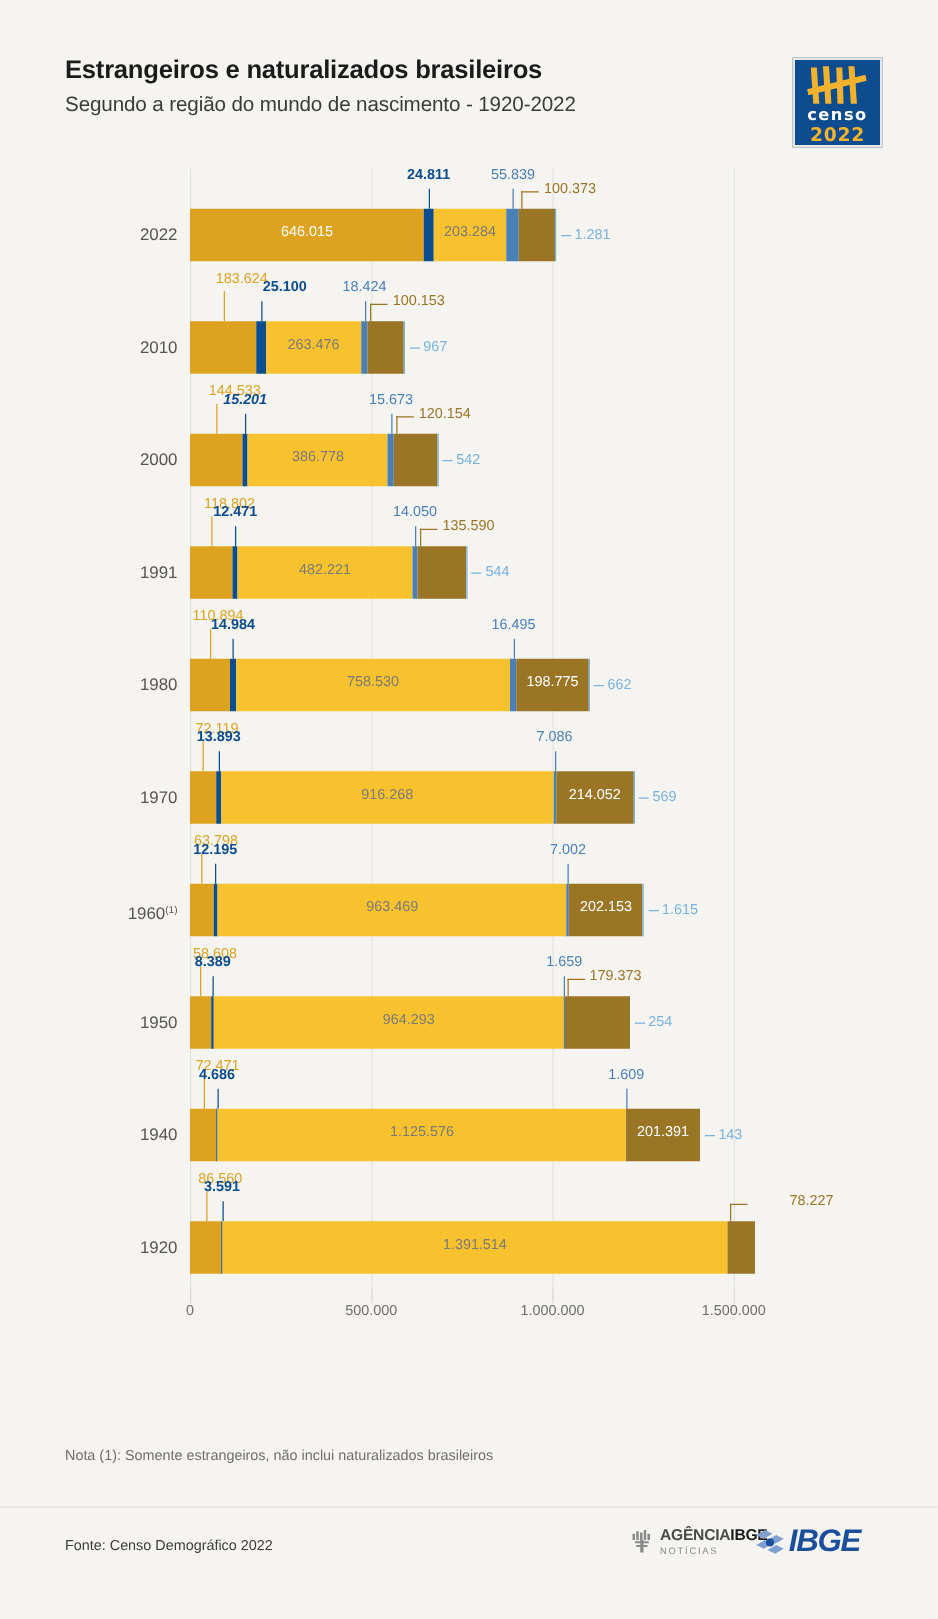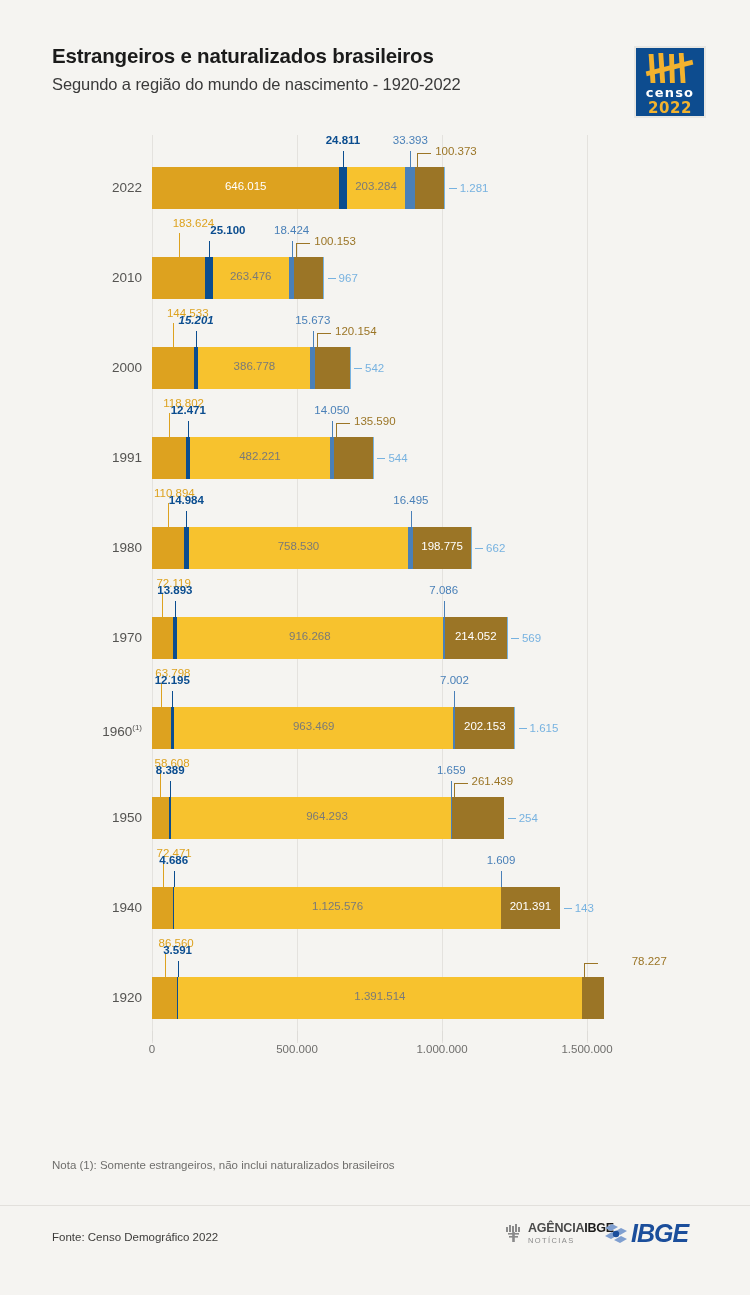--- a/index.html
+++ b/index.html
@@ -165,21 +165,21 @@
     <div class="plot" id="plot">
         <div class="gridline" style="left: 0px;"></div>
         <div class="gridline" style="left: 145px;"></div>
         <div class="gridline" style="left: 290px;"></div>
         <div class="gridline" style="left: 435px;"></div>
         <div class="row" style="top: 0px;">
           <div class="ylabel" style="left: -80px; top: 32px;">2022</div>
           <div class="leader" style="background: rgb(11, 77, 143); left: 190.942px; top: 16px; height: 16px;"></div>
           <div class="callout" style="color: rgb(11, 77, 143); font-weight: bold; left: 190.942px; top: -1px; transform: translateX(-50%);">24.811</div>
           <div class="leader" style="background: rgb(74, 128, 184); left: 258.334px; top: 16px; height: 16px;"></div>
-          <div class="callout" style="color: rgb(74, 128, 184); font-weight: normal; left: 258.334px; top: -1px; transform: translateX(-50%);">33.393</div>
+          <div class="callout" style="color: rgb(74, 128, 184); font-weight: normal; left: 258.334px; top: -1px; transform: translateX(-50%);">55.839</div>
           <div class="leader-h" style="background: rgb(155, 117, 38); left: 265.176px; width: 14px; top: 18px;"></div>
           <div class="leader" style="background: rgb(155, 117, 38); left: 265.176px; top: 18px; height: 14px;"></div>
           <div class="callout" style="color: rgb(155, 117, 38); font-weight: normal; left: 283.176px; top: 10px;">100.373</div>
           <div class="dash" style="left: 296.656px; width: 8px; background: rgb(119, 178, 224);"></div>
           <div class="ext-right" style="left: 307.656px; top: 32px; color: rgb(119, 178, 224);">1.281</div>
           <div class="bar">
             <div class="seg" style="left: 0px; width: 187.344px; background: rgb(221, 162, 31);"></div>
             <div class="seg" style="left: 187.344px; width: 7.19519px; background: rgb(11, 77, 143);"></div>
             <div class="seg" style="left: 194.54px; width: 58.9524px; background: rgb(247, 194, 46);"></div>
             <div class="seg" style="left: 253.492px; width: 9.68397px; background: rgb(74, 128, 184);"></div>
@@ -324,21 +324,21 @@
         <div class="row" style="top: 630px;">
           <div class="ylabel" style="left: -80px; top: 32px;">1950</div>
           <div class="leader" style="background: rgb(221, 162, 31); left: 8.49816px; top: 8px; height: 24px;"></div>
           <div class="callout" style="color: rgb(221, 162, 31); font-weight: normal; left: 2.49816px; top: -8px;">58.608</div>
           <div class="leader" style="background: rgb(11, 77, 143); left: 18.2127px; top: 16px; height: 16px;"></div>
           <div class="callout" style="color: rgb(11, 77, 143); font-weight: bold; left: 18.2127px; top: -1px; transform: translateX(-50%);">8.389</div>
           <div class="leader" style="background: rgb(74, 128, 184); left: 299.315px; top: 16px; height: 16px;"></div>
           <div class="callout" style="color: rgb(74, 128, 184); font-weight: normal; left: 299.315px; top: -1px; transform: translateX(-50%);">1.659</div>
           <div class="leader-h" style="background: rgb(155, 117, 38); left: 301.555px; width: 14px; top: 18px;"></div>
           <div class="leader" style="background: rgb(155, 117, 38); left: 301.555px; top: 18px; height: 14px;"></div>
-          <div class="callout" style="color: rgb(155, 117, 38); font-weight: normal; left: 319.555px; top: 10px;">261.439</div>
+          <div class="callout" style="color: rgb(155, 117, 38); font-weight: normal; left: 319.555px; top: 10px;">179.373</div>
           <div class="dash" style="left: 355.647px; width: 8px; background: rgb(119, 178, 224);"></div>
           <div class="ext-right" style="left: 366.647px; top: 32px; color: rgb(119, 178, 224); text-align: center;">254</div>
           <div class="bar">
             <div class="seg" style="left: 0px; width: 16.9963px; background: rgb(221, 162, 31);"></div>
             <div class="seg" style="left: 16.9963px; width: 2.43281px; background: rgb(11, 77, 143);"></div>
             <div class="seg" style="left: 19.4291px; width: 279.645px; background: rgb(247, 194, 46);"></div>
             <div class="seg" style="left: 299.074px; width: 0.48111px; background: rgb(74, 128, 184);"></div>
             <div class="seg" style="left: 299.555px; width: 52.0182px; background: rgb(155, 117, 38);"></div>
             <div class="seg" style="left: 351.573px; width: 0.0736599px; background: rgb(119, 178, 224);"></div>
             <div class="seg-label inside-dark" style="position: absolute; left: 175px; top: 13px; transform: translateX(-50%); text-align: right;">964.293</div>

